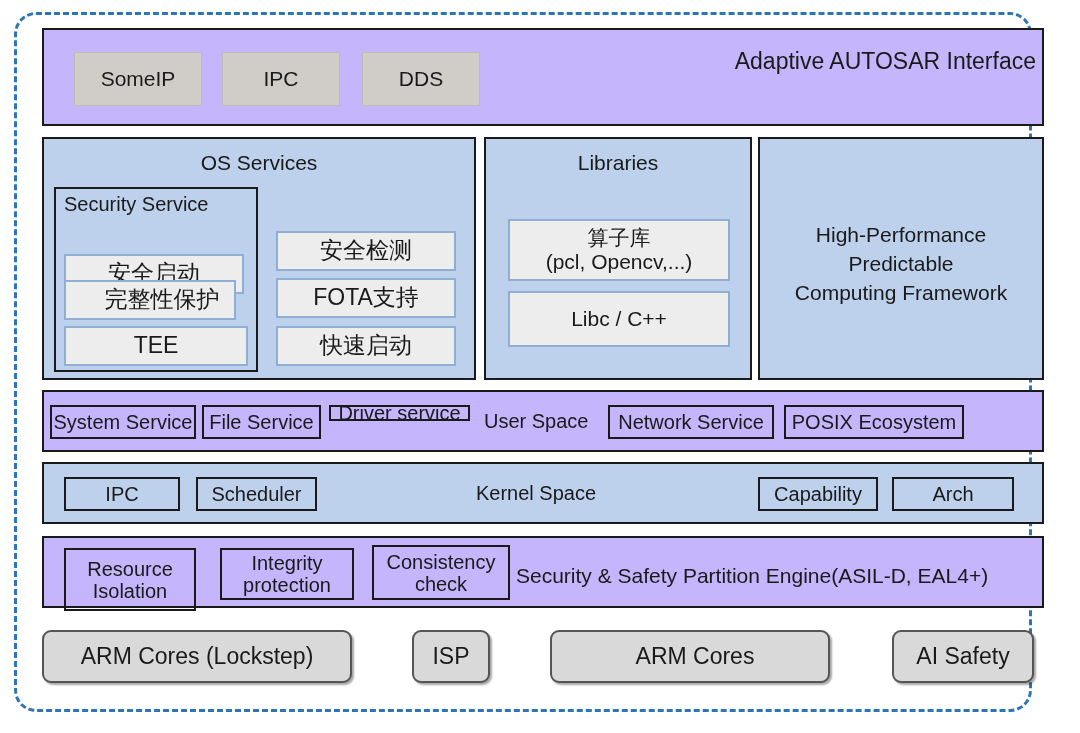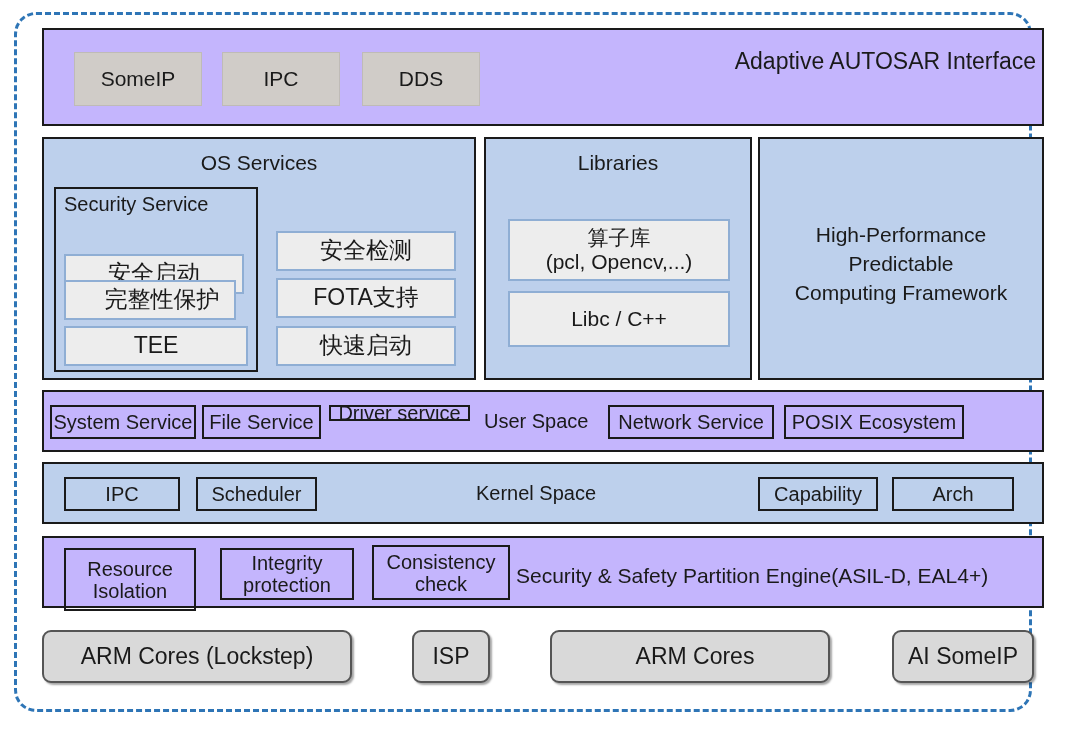--- a/index.html
+++ b/index.html
@@ -276,17 +276,17 @@
     <div class="hw-pill" style="left:42px; top:630px; width:310px; height:53px;">
       <span>ARM Cores (Lockstep)</span>
     </div>
     <div class="hw-pill" style="left:412px; top:630px; width:78px; height:53px;">
       <span>ISP</span>
     </div>
     <div class="hw-pill" style="left:550px; top:630px; width:280px; height:53px;padding-left:10px;">
       <span>ARM Cores</span>
     </div>
     <div class="hw-pill" style="left:892px; top:630px; width:142px; height:53px;">
-      <span>AI SomeIP</span>
+      <span>AI Safety</span>
     </div>
   </div>
 
 </div>
 
 </body></html>

